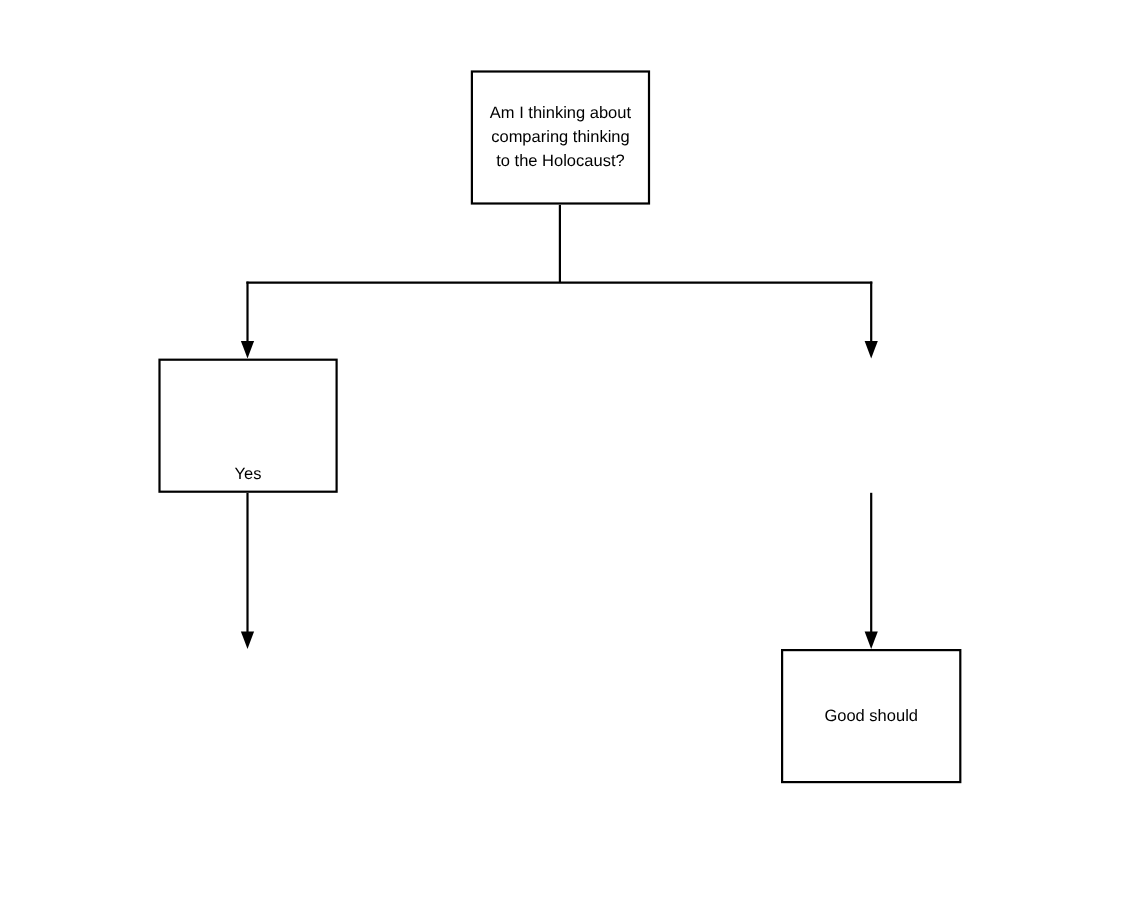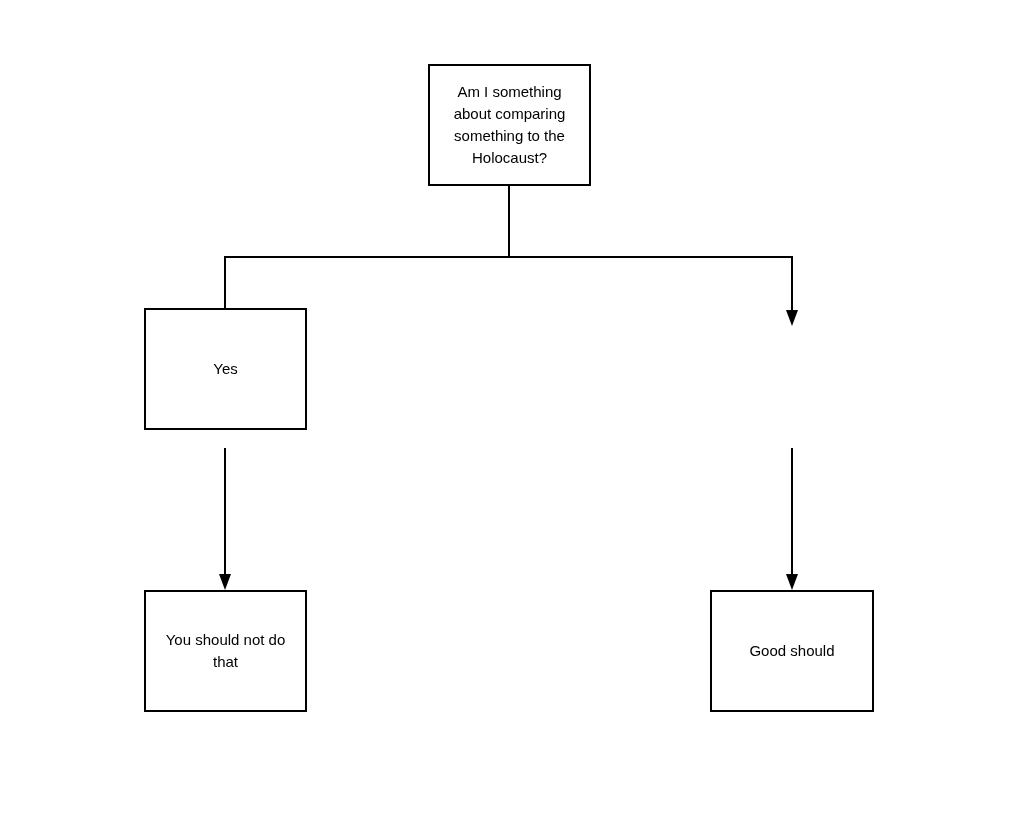--- a/index.html
+++ b/index.html
@@ -30,21 +30,21 @@
     display: flex;
     align-items: center;
     justify-content: center;
     text-align: center;
     color: #000000;
     font-size: 15px;
     line-height: 22px;
     padding: 4px 10px;
   }
   .node-question    { left: 428px; top: 64px;  width: 163px; height: 122px; }
-  .node-yes         { left: 144px; top: 308px; width: 163px; height: 122px; }
+  .node-yes         { left: 144px; top: 326px; width: 163px; height: 122px; align-items: flex-end; }
   .node-no          { left: 711px; top: 326px; width: 163px; height: 122px; }
   .node-should-not  { left: 144px; top: 590px; width: 163px; height: 122px; }
   .node-good-choice { left: 710px; top: 590px; width: 164px; height: 122px; }
 </style>
 </head>
 <body>
 
 <div class="canvas">
 
   <svg class="edges" viewBox="0 0 1024 824" xmlns="http://www.w3.org/2000/svg">
@@ -60,29 +60,26 @@
     <polygon points="792,326 786,310 798,310" fill="#000000"></polygon>
 
     <line x1="225" y1="448" x2="225" y2="577" stroke="#000000" stroke-width="2"></line>
     <polygon points="225,590 219,574 231,574" fill="#000000"></polygon>
 
     <line x1="792" y1="448" x2="792" y2="577" stroke="#000000" stroke-width="2"></line>
     <polygon points="792,590 786,574 798,574" fill="#000000"></polygon>
   </svg>
 
   <div class="node node-question">
-    <span>Am I something about comparing something to the Holocaust?</span>
+    <span>Am I thinking about comparing thinking to the Holocaust?</span>
   </div>
 
   <div class="node node-yes">
     <span>Yes</span>
   </div>
 
 
-  <div class="node node-should-not">
-    <span>You should not do that</span>
-  </div>
 
   <div class="node node-good-choice">
     <span>Good should</span>
   </div>
 
 </div>
 
 </body></html>

